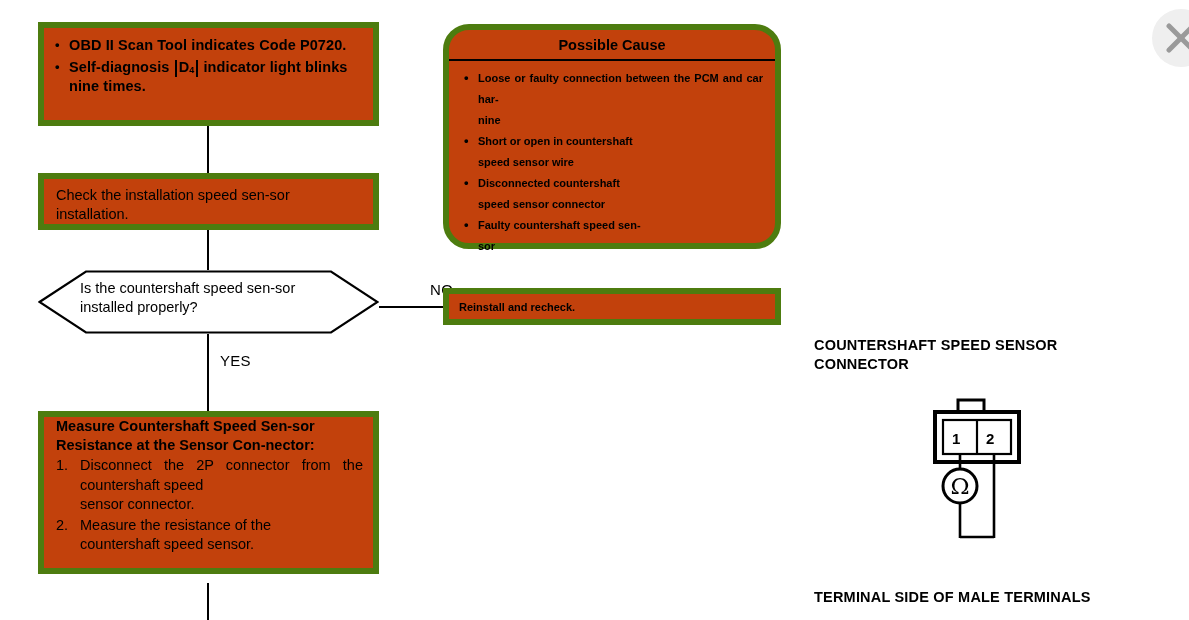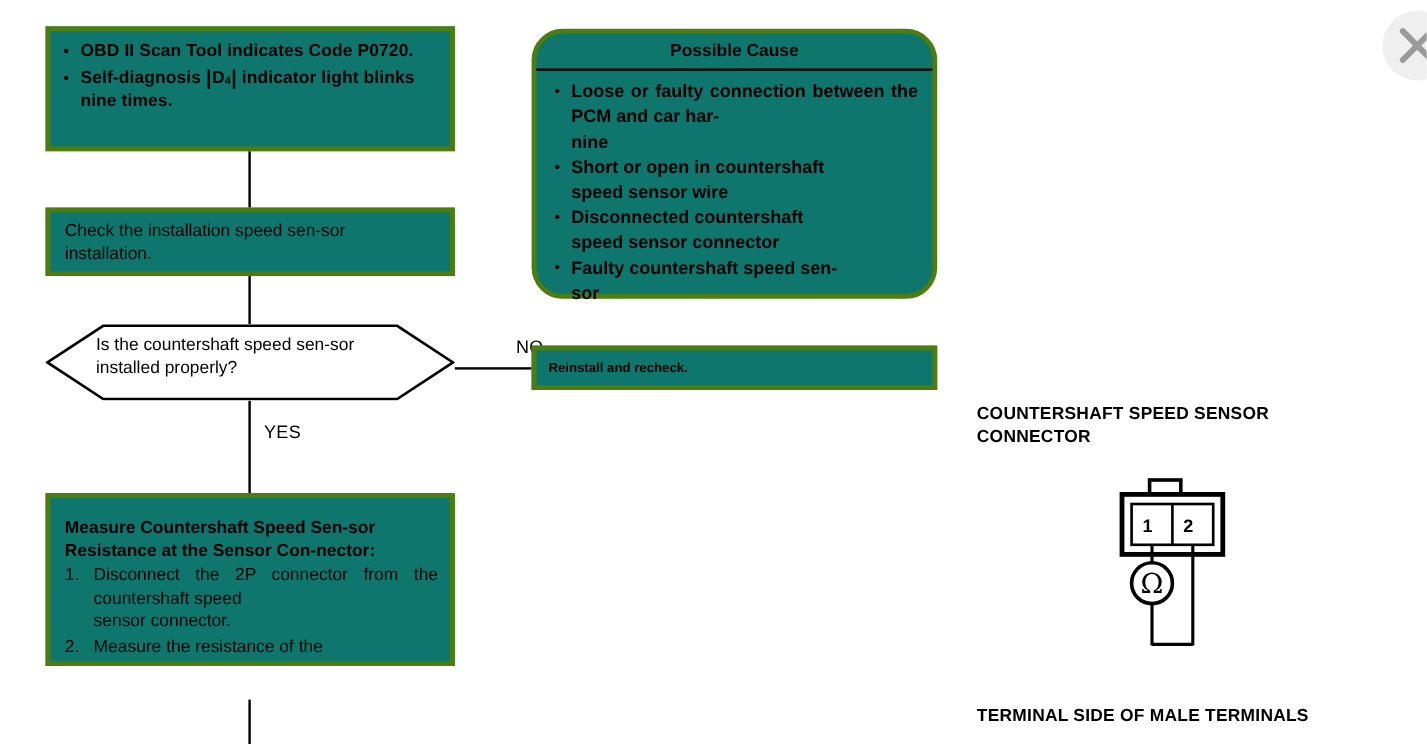--- a/index.html
+++ b/index.html
@@ -14,23 +14,23 @@
   #page {
     position: relative;
     width: 1189px;
     height: 620px;
     overflow: hidden;
     background: #ffffff;
   }
 
   .box {
     position: absolute;
-    border: 4px solid #4d7c0f;
+    border: 6px solid #4d7c0f;
     box-sizing: border-box;
-    background: #0f766e;
+    background: #c2410c;
   }
 
   
   .bullet-list {
     list-style: none;
     margin: 0;
     padding: 0;
   }
   .bullet-list li {
     position: relative;
@@ -157,37 +157,37 @@
     display: flex;
     align-items: center;
     justify-content: center;
     font-size: 14.5px;
     font-weight: bold;
   }
   #box-cause .body {
     padding: 7px 12px 0 14px;
   }
   #box-cause .bullet-list {
-    font-size: 15px;
+    font-size: 11px;
     font-weight: bold;
     line-height: 21px;
   }
   #box-cause .bullet-list li {
     margin-bottom: 0;
     text-align: justify;
   }
   #box-cause .bullet-list li .last { display: block; }
 
   
   #box-measure {
     left: 38px;
     top: 411px;
     width: 341px;
-    height: 144px;
-    padding: 16px 10px 0 12px;
+    height: 163px;
+    padding: 0 10px 0 12px;
   }
   #box-measure .hdr {
     font-size: 14.5px;
     font-weight: bold;
     line-height: 19px;
     margin-bottom: 1px;
   }
   #box-measure .num-list {
     font-size: 14.5px;
     line-height: 19.5px;
@@ -301,21 +301,21 @@
         <li><span>Disconnected countershaft</span><span class="last">speed sensor connector</span></li>
         <li><span>Faulty countershaft speed sen-</span><span class="last">sor</span></li>
       </ul>
     </div>
   </div>
 
   <div class="box" id="box-measure">
     <div class="hdr">Measure Countershaft Speed Sen-sor Resistance at the Sensor Con-nector:</div>
     <ul class="num-list">
       <li><span class="num">1.</span><span>Disconnect the 2P connector from the countershaft speed</span><span class="tail">sensor connector.</span></li>
-      <li><span class="num">2.</span><span>Measure the resistance of the</span></li>
+      <li><span class="num">2.</span><span>Measure the resistance of the</span><span class="tail">countershaft speed sensor.</span></li>
     </ul>
   </div>
 
   <div id="cap-top">COUNTERSHAFT SPEED SENSOR CONNECTOR</div>
 
   <svg id="conn-svg" viewBox="0 0 150 190">
 
     <rect x="53" y="2" width="26" height="13" fill="#ffffff" stroke="#000000" stroke-width="3"></rect>
 
     <rect x="30" y="14" width="84" height="50" fill="#ffffff" stroke="#000000" stroke-width="4"></rect>

